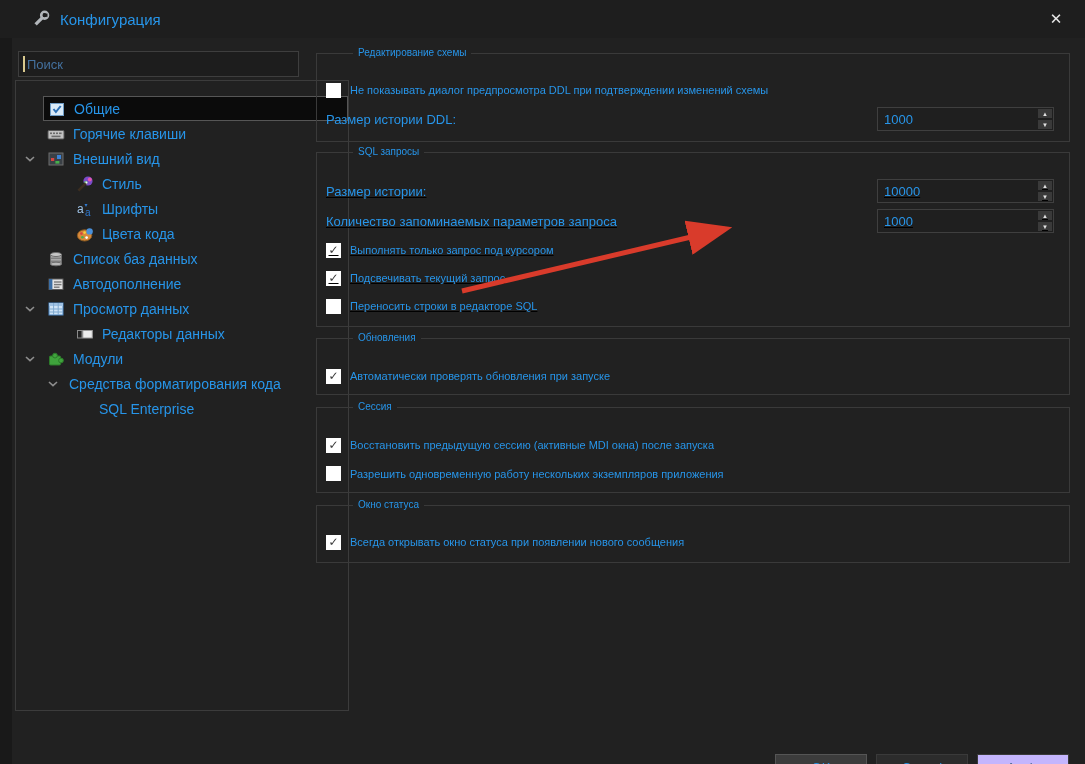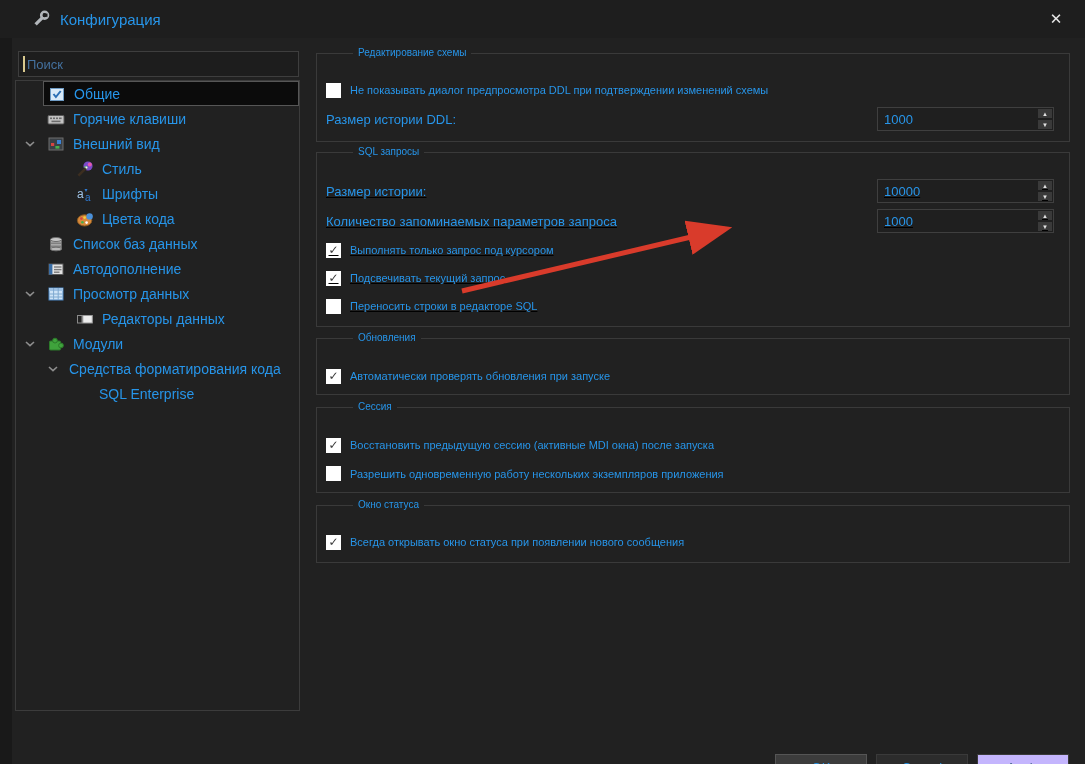--- a/index.html
+++ b/index.html
@@ -14,21 +14,21 @@
 
   .left-strip{position:absolute;left:0;top:38px;width:12px;height:726px;background:#191919;}
 
   
   .search-wrap{position:absolute;left:18px;top:51px;width:281px;height:26px;}
   .search-input{width:100%;height:100%;background:#1d1d1d;border:1px solid #3e3e3e;color:#4a7aa8;font-size:13px;padding:0 6px 0 8px;outline:none;}
   .search-input::placeholder{color:#44719e;opacity:1;}
   .search-caret{position:absolute;left:5px;top:5px;width:2px;height:16px;background:#d8c98e;}
 
   
-  .tree-panel{position:absolute;left:15px;top:80px;width:285px;height:631px;border:1px solid #3c3c3c;padding-top:0;}
+  .tree-panel{position:absolute;left:15px;top:80px;width:334px;height:631px;border:1px solid #3c3c3c;padding-top:15px;}
   .trow{height:25px;display:flex;align-items:center;color:#2795e9;font-size:14px;white-space:nowrap;}
   .gut{width:27px;flex:none;display:flex;align-items:center;justify-content:center;}
   .ind{width:29px;flex:none;}
   .ticon{width:18px;height:18px;flex:none;margin-right:8px;}
   .rowbody{flex:1;height:25px;display:flex;align-items:center;padding-left:4px;}
   .trow.selected .rowbody{background:#0b0b0b;border:1px solid #565656;}
   .lbl{flex:none;}
   .trow.fmt{padding-left:26px;}
   .trow.fmt .gut{width:22px;}
   .trow.fmt .lbl{margin-left:5px;}

